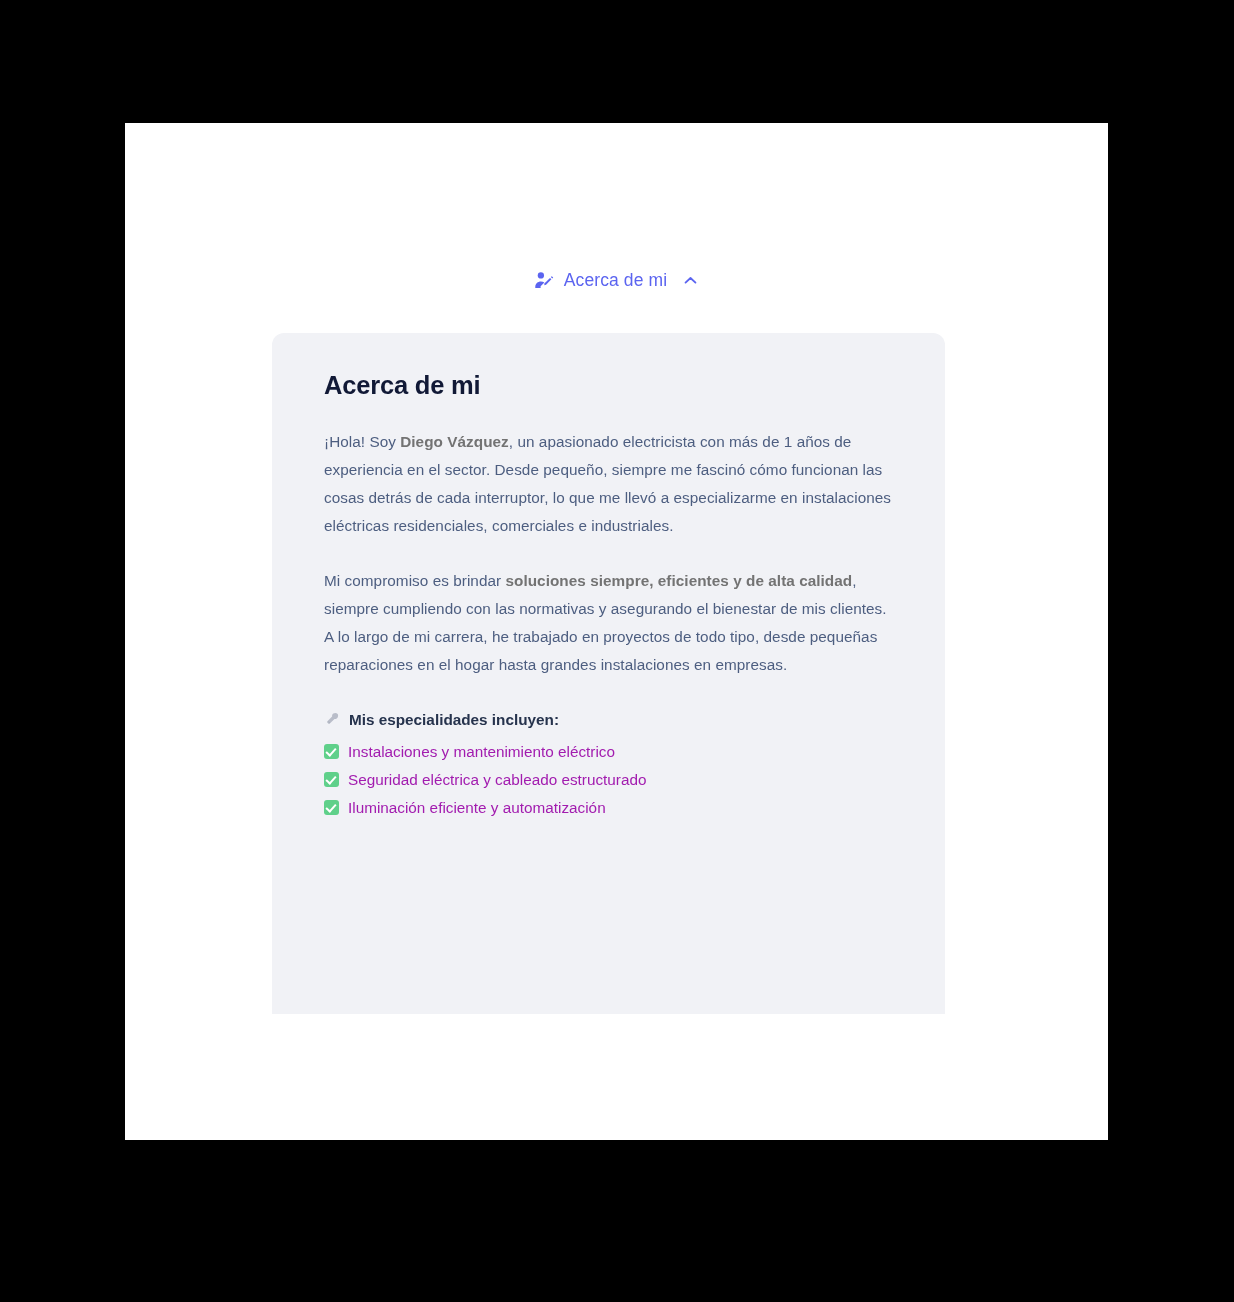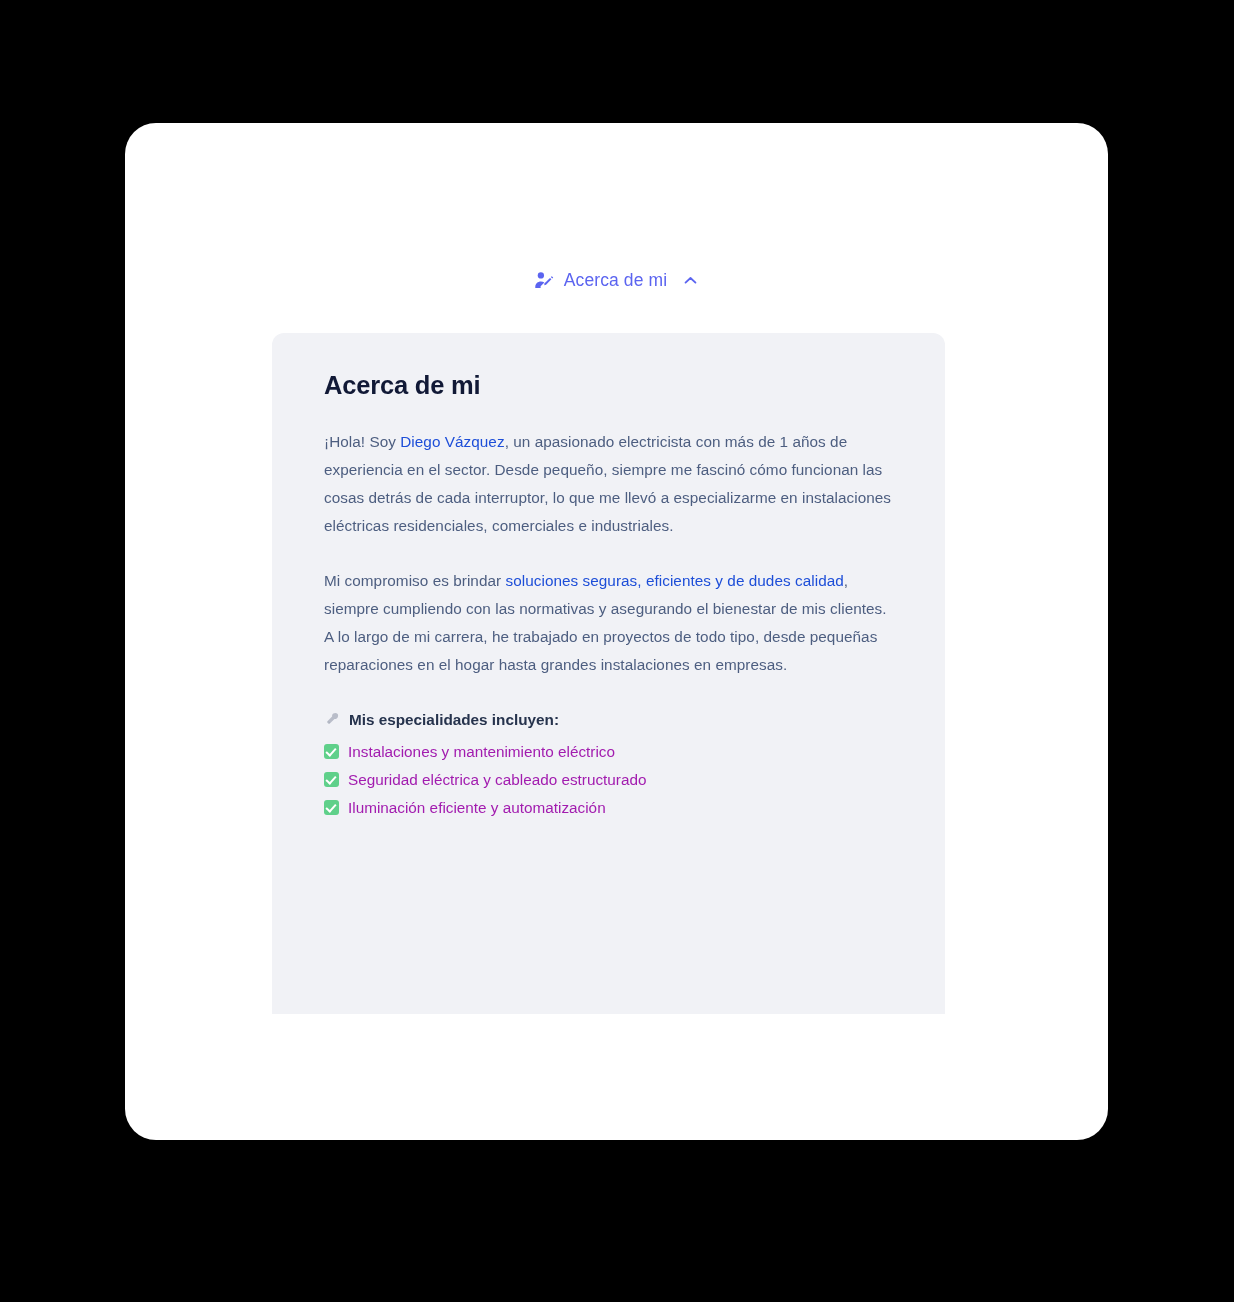--- a/index.html
+++ b/index.html
@@ -15,21 +15,20 @@
   }
 
   .page-canvas {
     position: absolute;
     left: 125px;
     top: 123px;
     width: 983px;
     height: 1017px;
     background: #ffffff;
     overflow: hidden;
-    border-radius: 31px;
   }
 
   
   .section-toggle {
     position: absolute;
     left: 0;
     top: 146px;
     width: 100%;
     display: flex;
     align-items: center;
@@ -83,22 +82,22 @@
   }
 
   .body-text {
     margin: 0 0 27px 0;
     font-size: 15.3px;
     line-height: 28px;
     color: #4d5e80;
     letter-spacing: 0.05px;
   }
   .body-text strong {
-    color: #1d4ed8;
-    font-weight: normal;
+    color: #737373;
+    font-weight: bold;
   }
 
   
   .specialties {
     margin: 0 0 26px 0;
     padding: 0;
     list-style: none;
   }
   .specialties-heading {
     display: flex;
@@ -171,21 +170,21 @@
       </svg>
     </span>
   </div>
 
   <div class="about-card">
 
     <h2 class="card-title">Acerca de mi</h2>
 
     <p class="body-text"><span>¡Hola! Soy </span><strong>Diego Vázquez</strong><span>, un apasionado electricista con más de 1 años de experiencia en el sector. Desde pequeño, siempre me fascinó cómo funcionan las cosas detrás de cada interruptor, lo que me llevó a especializarme en instalaciones eléctricas residenciales, comerciales e industriales.</span></p>
 
-    <p class="body-text"><span>Mi compromiso es brindar </span><strong>soluciones seguras, eficientes y de dudes calidad</strong><span>, siempre cumpliendo con las normativas y asegurando el bienestar de mis clientes. A lo largo de mi carrera, he trabajado en proyectos de todo tipo, desde pequeñas reparaciones en el hogar hasta grandes instalaciones en empresas.</span></p>
+    <p class="body-text"><span>Mi compromiso es brindar </span><strong>soluciones siempre, eficientes y de alta calidad</strong><span>, siempre cumpliendo con las normativas y asegurando el bienestar de mis clientes. A lo largo de mi carrera, he trabajado en proyectos de todo tipo, desde pequeñas reparaciones en el hogar hasta grandes instalaciones en empresas.</span></p>
 
     <ul class="specialties">
       <li class="specialties-heading">
         <span class="wrench">
           <svg width="15" height="15" viewBox="0 0 24 24" aria-hidden="true">
             <path d="M20.3 4.6c-1.9-1.9-4.8-2.1-6.9-0.6-1.6 1.1-2.3 3-2 4.8L3.9 16.3c-0.7 0.7-0.7 1.8 0 2.5l1.3 1.3c0.7 0.7 1.8 0.7 2.5 0l7.5-7.5c1.8 0.3 3.7-0.4 4.8-2 1.5-2.1 1.3-5-0.6-6.9z" fill="#b9bdc9"></path>
             <path d="M5.6 17.2l1.2 1.2" stroke="#8d93a3" stroke-width="1.1" fill="none"></path>
           </svg>
         </span>
         <span>Mis especialidades incluyen:</span>

